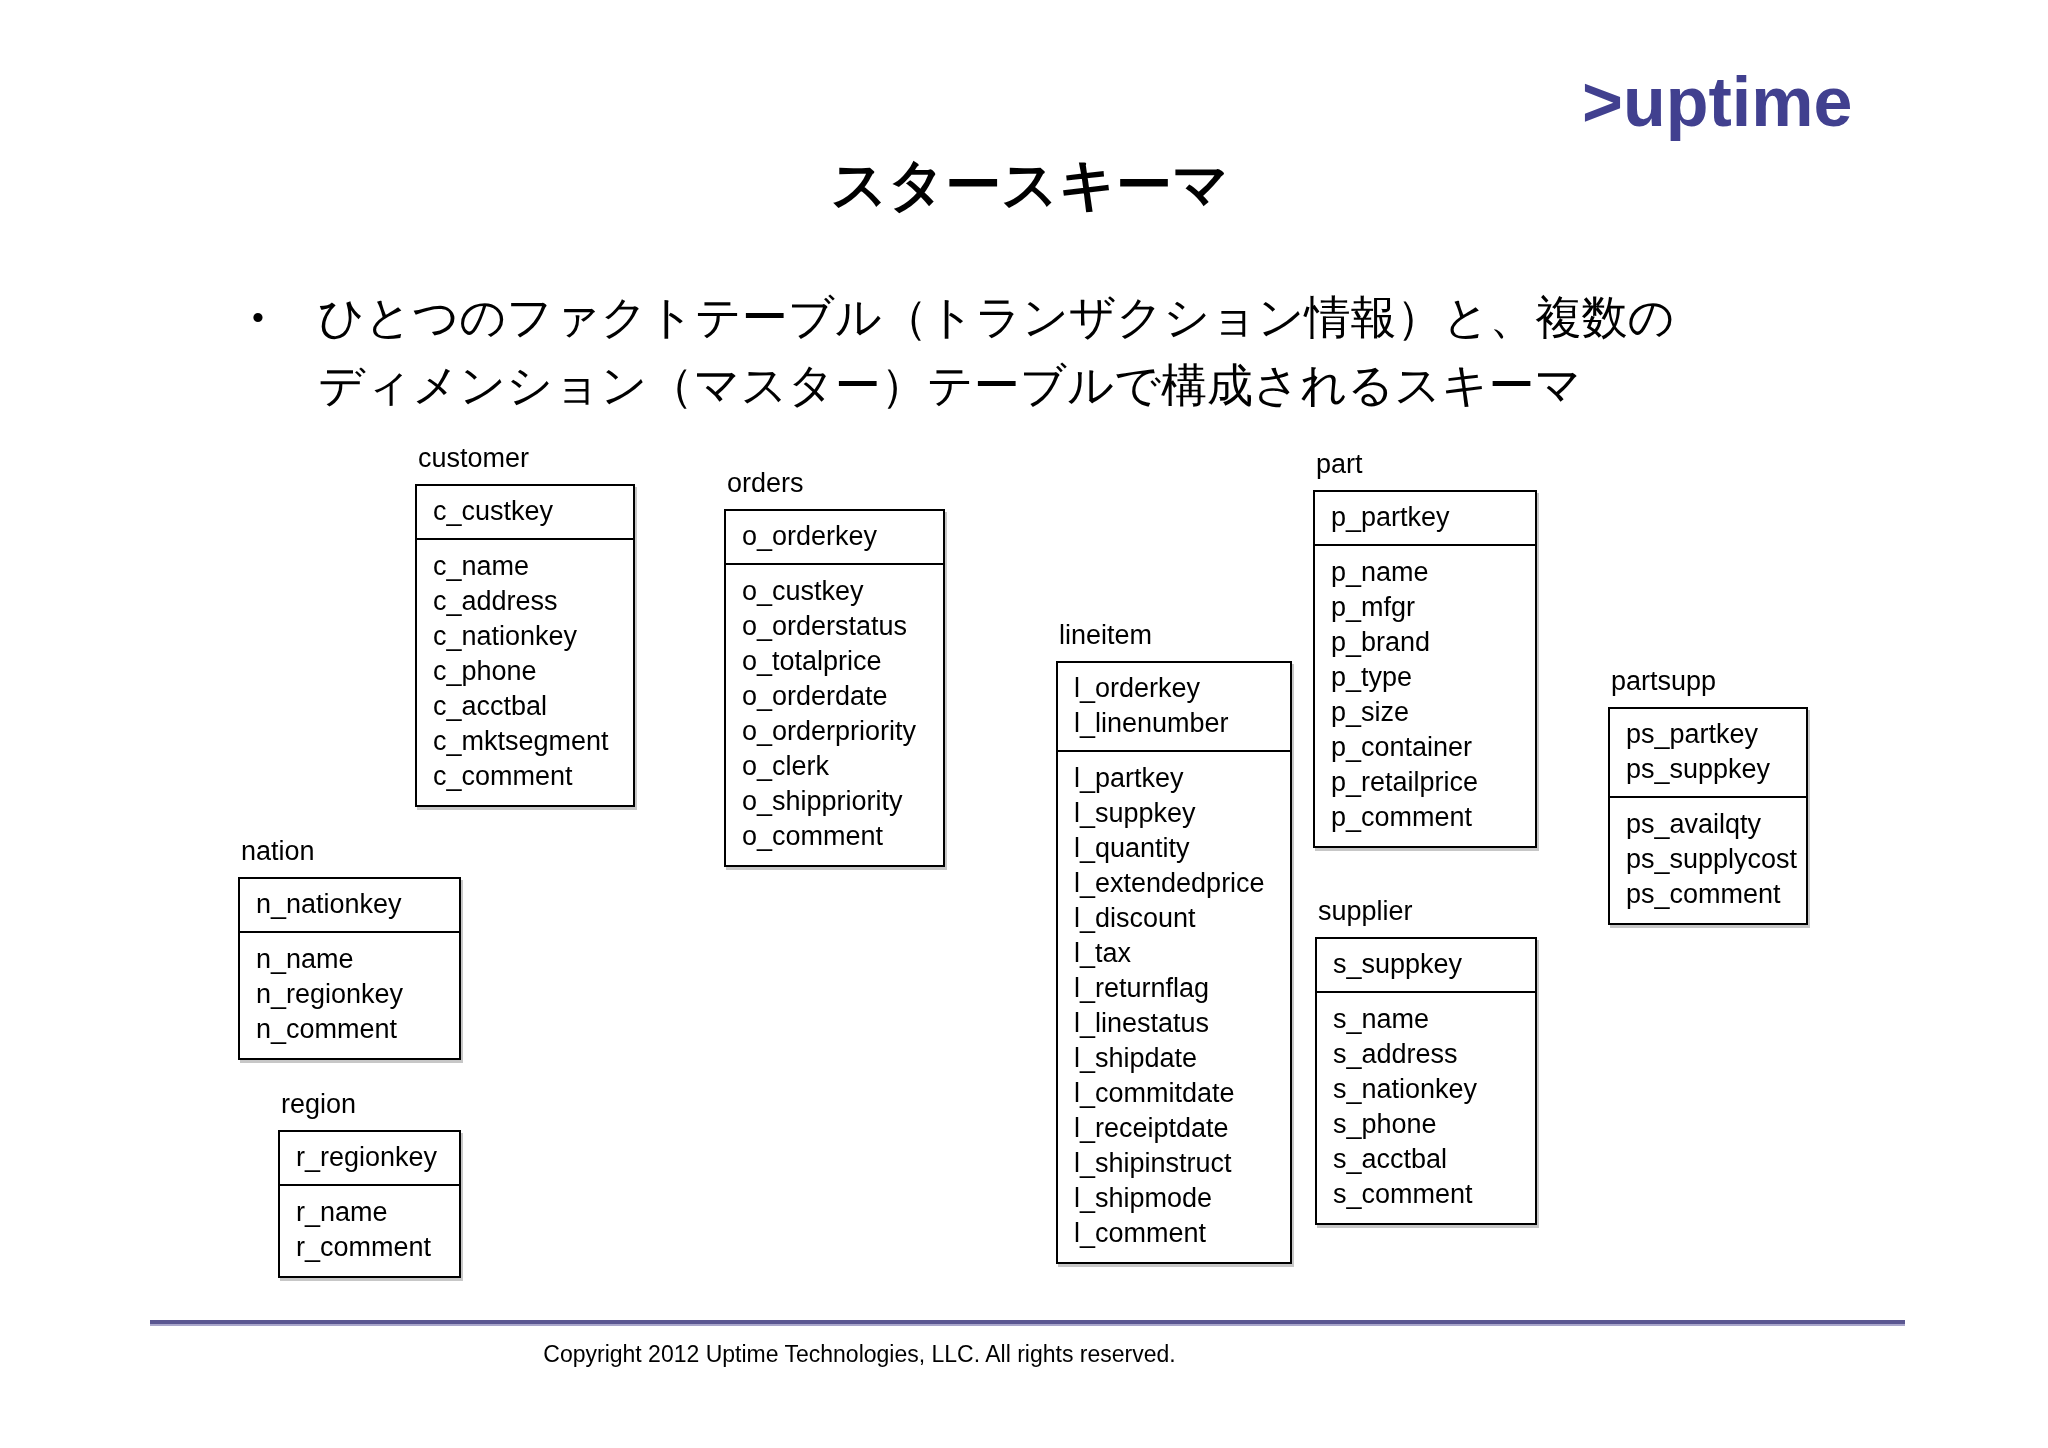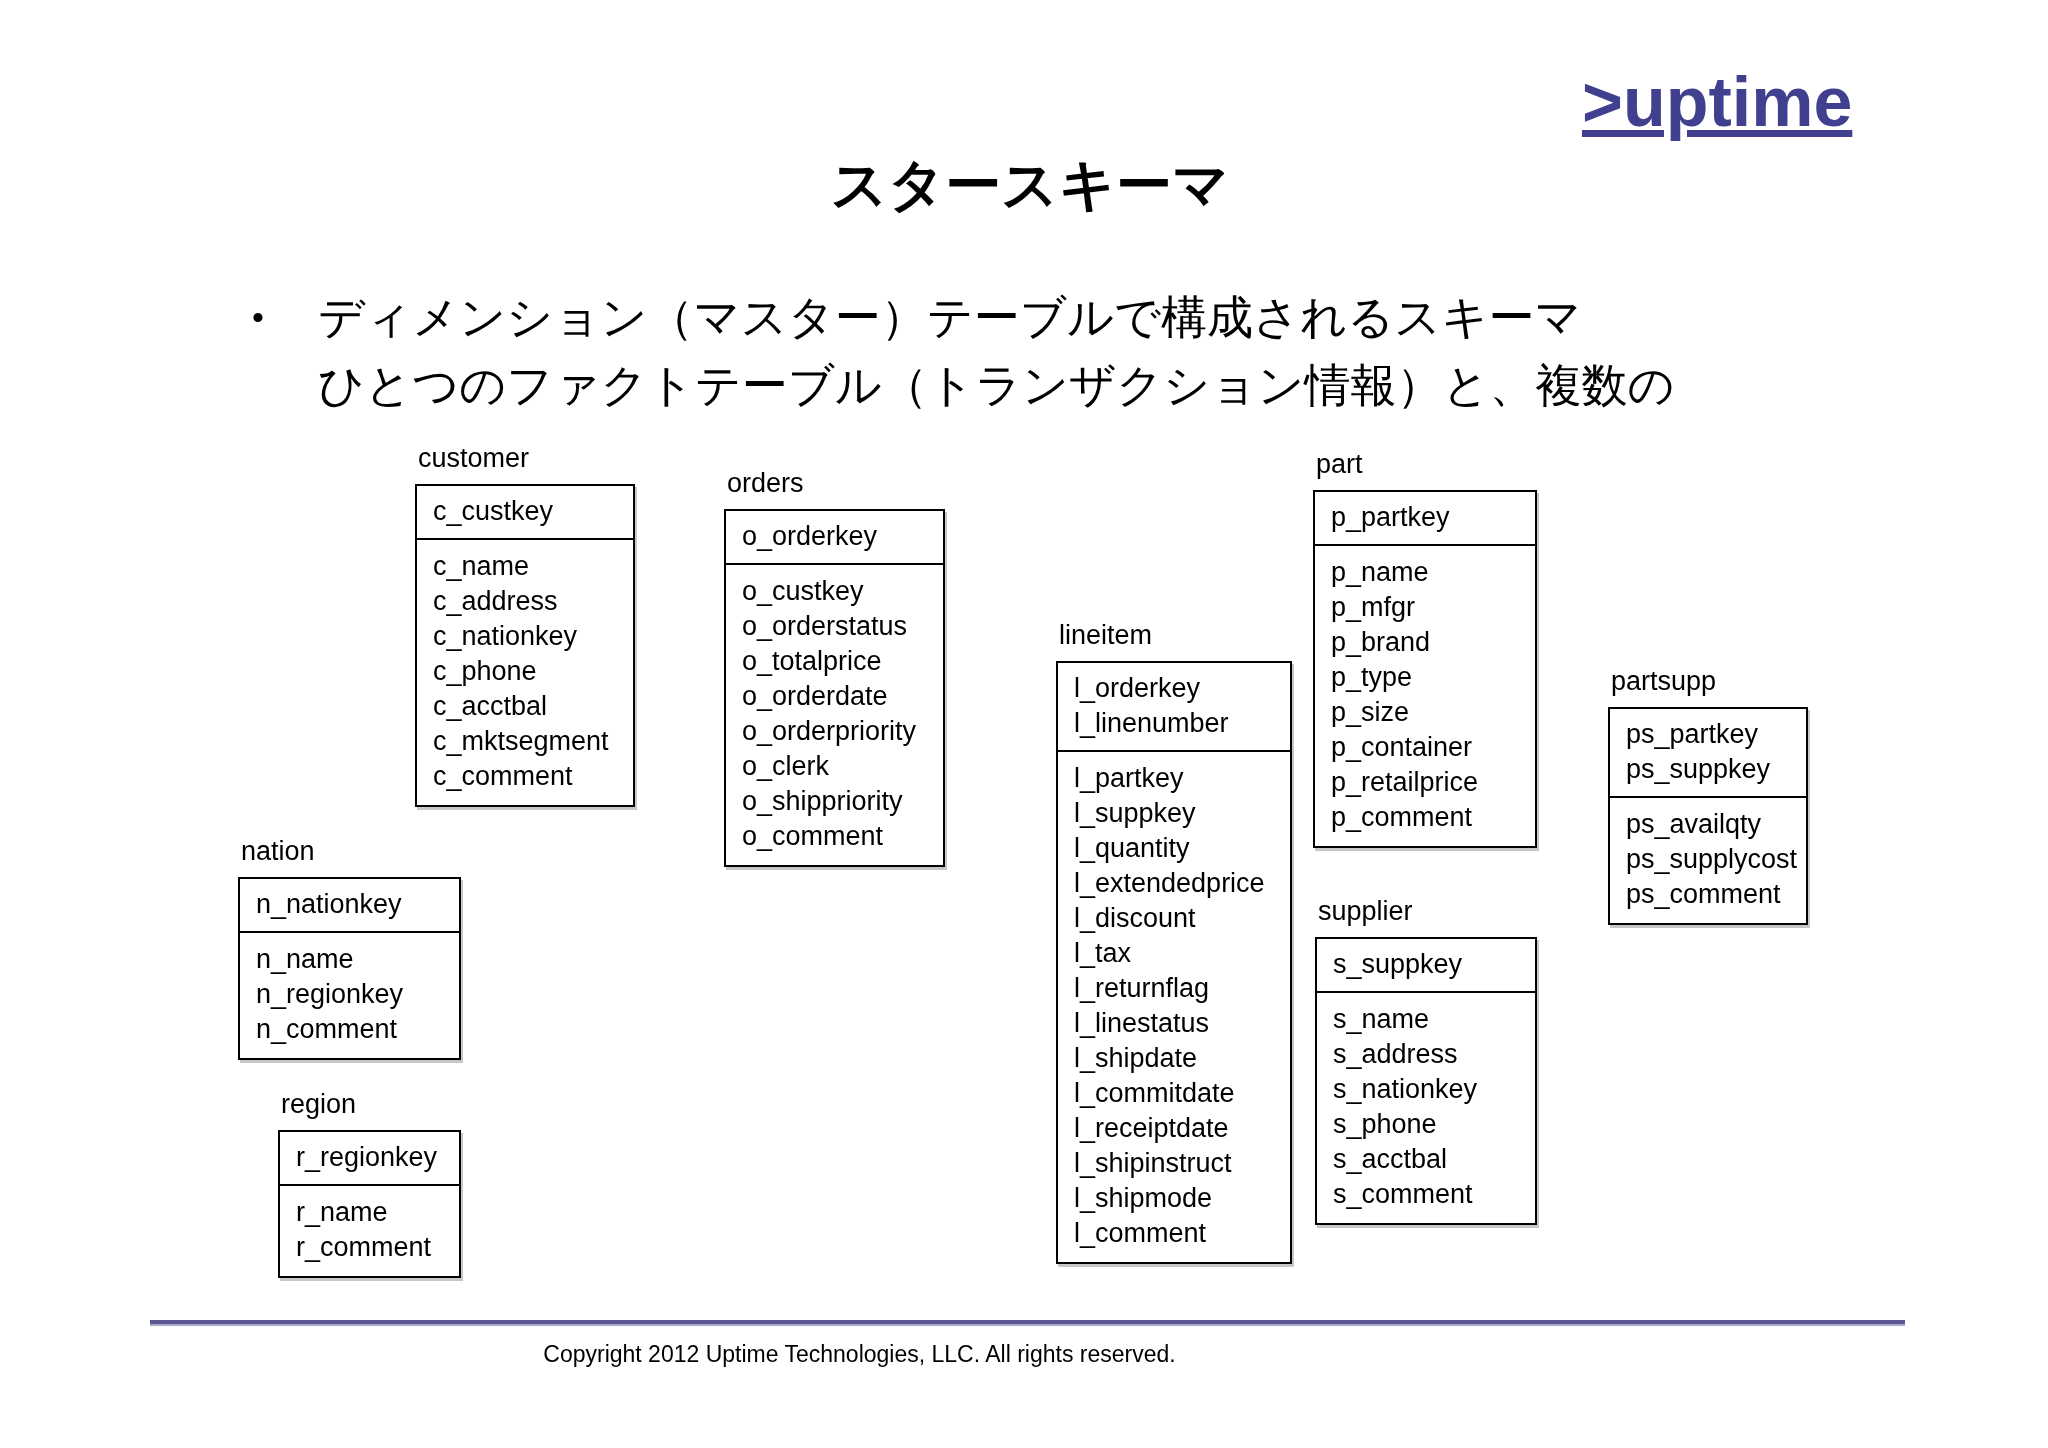--- a/index.html
+++ b/index.html
@@ -115,29 +115,29 @@
     text-align: center;
     font-size: 23px;
     color: #000000;
   }
 </style>
 </head>
 <body>
 
 <div id="slide">
 
-  <div class="logo" style="color: rgb(65, 64, 143); text-decoration: underline;">&gt;uptime</div>
+  <div class="logo" style="color: rgb(65, 64, 143);">&gt;uptime</div>
 
   <div class="title">スタースキーマ</div>
 
   <div class="bullet-block">
     <div class="bullet-marker">•</div>
     <div class="bullet-text">
+      <div>ひとつのファクトテーブル（トランザクション情報）と、複数の</div>
       <div>ディメンション（マスター）テーブルで構成されるスキーマ</div>
-      <div>ひとつのファクトテーブル（トランザクション情報）と、複数の</div>
     </div>
   </div>
 
   <div id="schema-layer">
       <div class="entity entity-customer">
         <div class="entity-label">customer</div>
         <div class="entity-box">
           <div class="entity-pk">
             <div class="field">c_custkey</div>
           </div>

